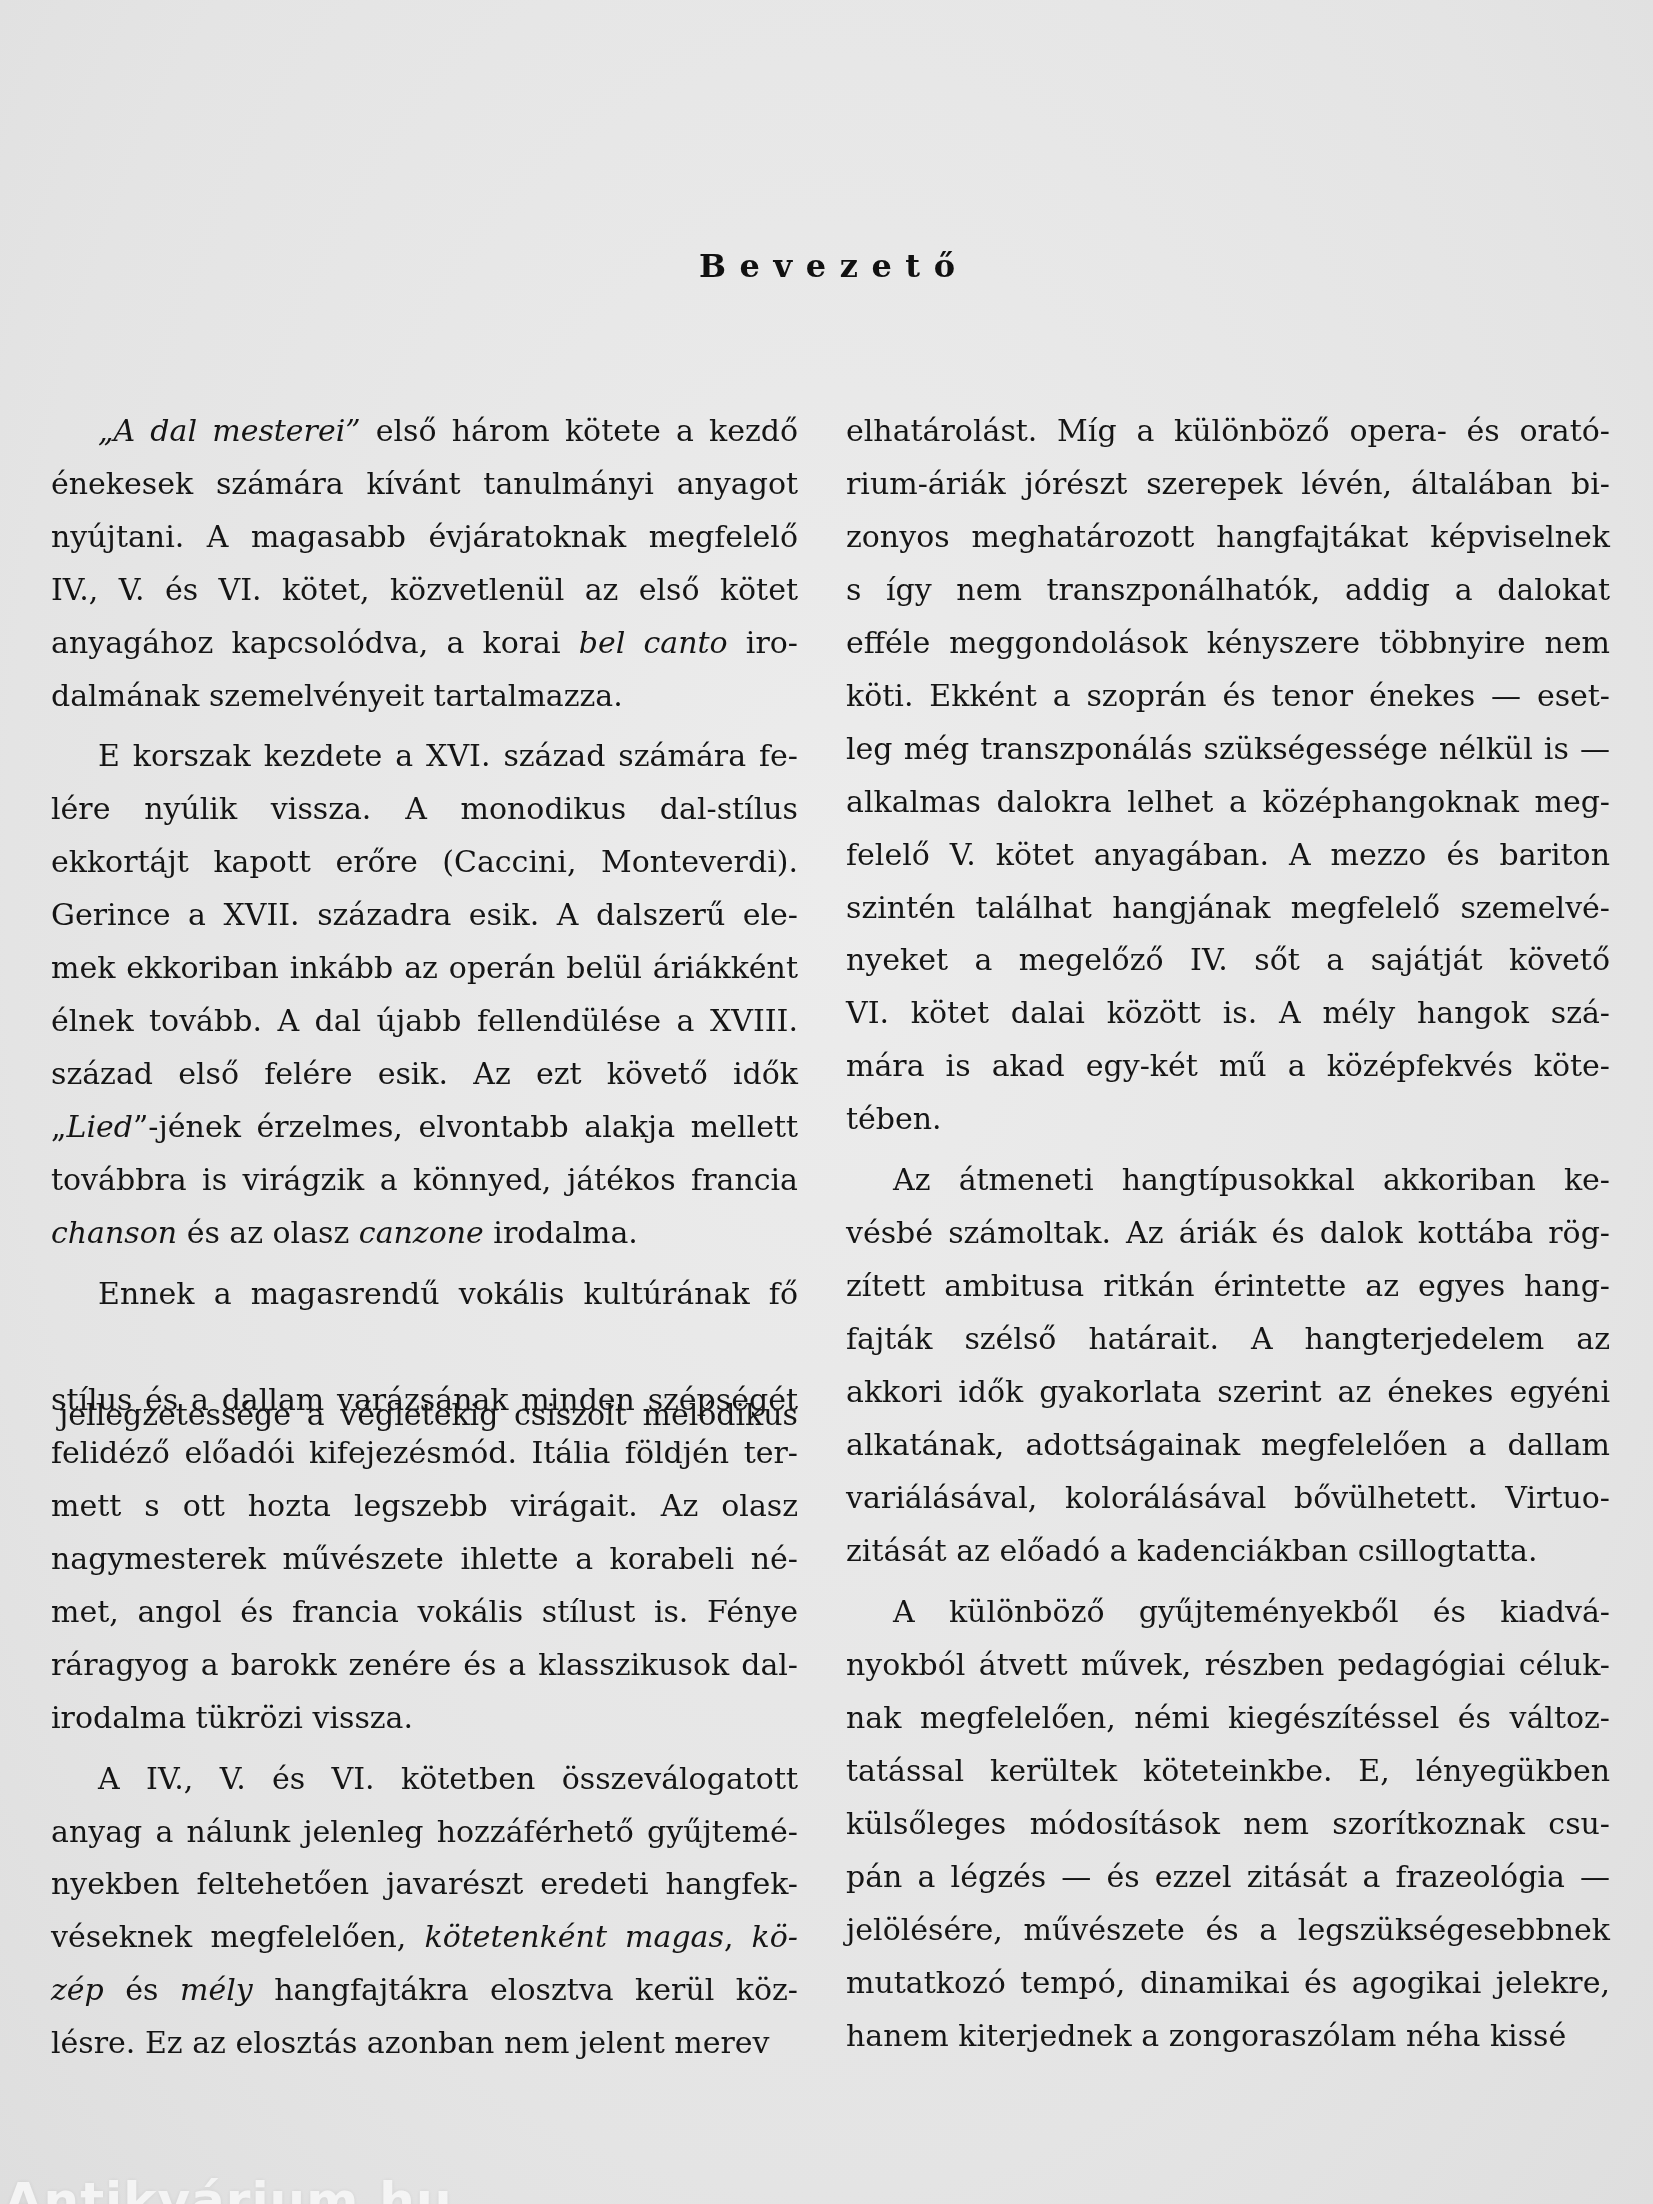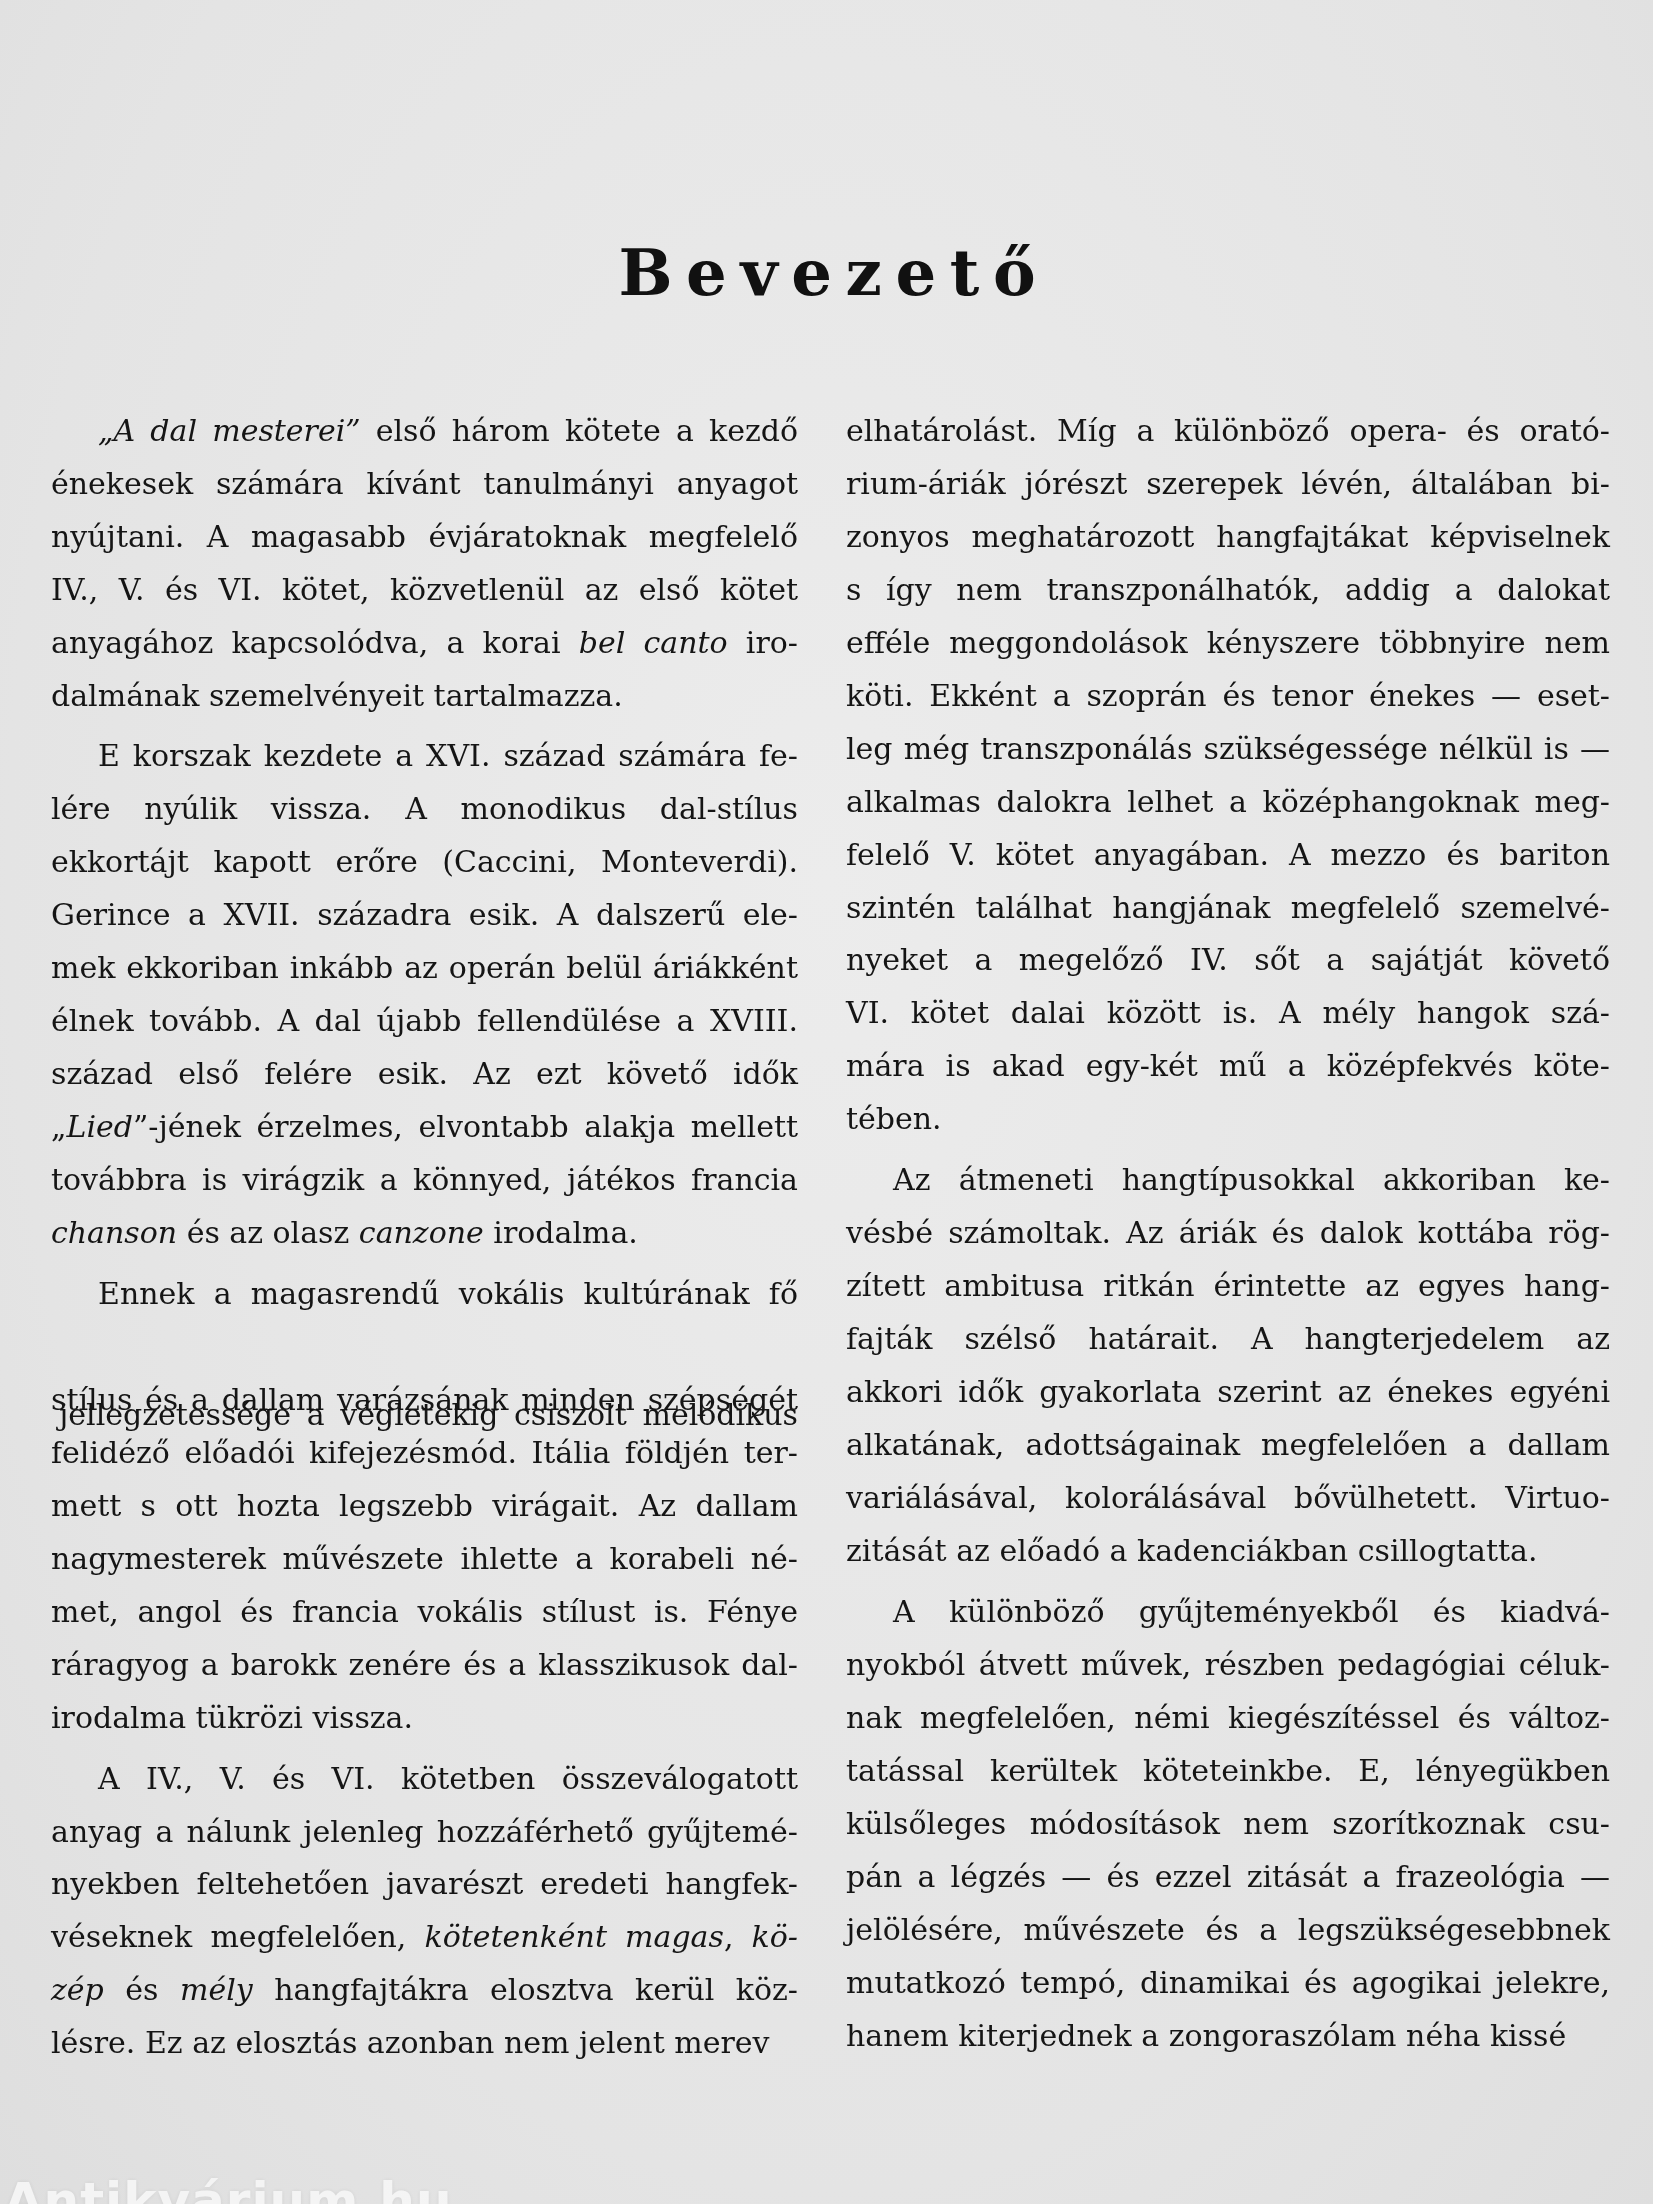--- a/index.html
+++ b/index.html
@@ -9,25 +9,25 @@
     position: relative;
     font-family: "DejaVu Serif", "Liberation Serif", serif;
     color: #151515;
   }
   .page-bg {
     position: absolute; inset: 0;
     background:
       radial-gradient(ellipse at 50% 40%, #ececec 0%, #e4e4e4 70%, #dedede 100%);
   }
   .title {
-    position: absolute; left: 0; right: 0; top: 199px;
+    position: absolute; left: 0; right: 0; top: 214px;
     text-align: center;
     font-family: "DejaVu Serif", serif;
     font-weight: bold;
-    font-size: 64px;
+    font-size: 32px;
     letter-spacing: 13.6px;
     color: #111;
     line-height: 62px;
     padding-left: 13.6px;
   }
   .col {
     position: absolute; top: 0;
     font-size: 30px;
     line-height: 53px;
   }
@@ -79,21 +79,21 @@
       <div class="line" style="top: 1047px;"><span>század első felére esik. Az ezt követő idők</span></div>
       <div class="line" style="top: 1100px;"><span>„</span><i>Lied</i><span>”-jének érzelmes, elvontabb alakja mellett</span></div>
       <div class="line" style="top: 1153px;"><span>továbbra is virágzik a könnyed, játékos francia</span></div>
       <div class="line last" style="top: 1206px;"><i>chanson</i><span> és az olasz </span><i>canzone</i><span> irodalma.</span></div>
     </div>
     <div>
       <div class="line indent" style="top: 1267px;"><span>Ennek a magasrendű vokális kultúrának fő</span></div>
       <div class="line" style="top: 1388px; margin-left: 8px;"><span>jellegzetessége a végletekig csiszolt melódikus</span></div>
       <div class="line" style="top: 1373px;"><span>stílus és a dallam varázsának minden szépségét</span></div>
       <div class="line" style="top: 1426px;"><span>felidéző előadói kifejezésmód. Itália földjén ter-</span></div>
-      <div class="line" style="top: 1479px;"><span>mett s ott hozta legszebb virágait. Az dallam</span></div>
+      <div class="line" style="top: 1479px;"><span>mett s ott hozta legszebb virágait. Az olasz</span></div>
       <div class="line" style="top: 1532px;"><span>nagymesterek művészete ihlette a korabeli né-</span></div>
       <div class="line" style="top: 1585px;"><span>met, angol és francia vokális stílust is. Fénye</span></div>
       <div class="line" style="top: 1638px;"><span>ráragyog a barokk zenére és a klasszikusok dal-</span></div>
       <div class="line last" style="top: 1691px;"><span>irodalma tükrözi vissza.</span></div>
     </div>
     <div>
       <div class="line indent" style="top: 1752px;"><span>A IV., V. és VI. kötetben összeválogatott</span></div>
       <div class="line" style="top: 1805px;"><span>anyag a nálunk jelenleg hozzáférhető gyűjtemé-</span></div>
       <div class="line" style="top: 1857px;"><span>nyekben feltehetően javarészt eredeti hangfek-</span></div>
       <div class="line" style="top: 1910px;"><span>véseknek megfelelően, </span><i>kötetenként magas</i><span>, </span><i>kö-</i></div>

